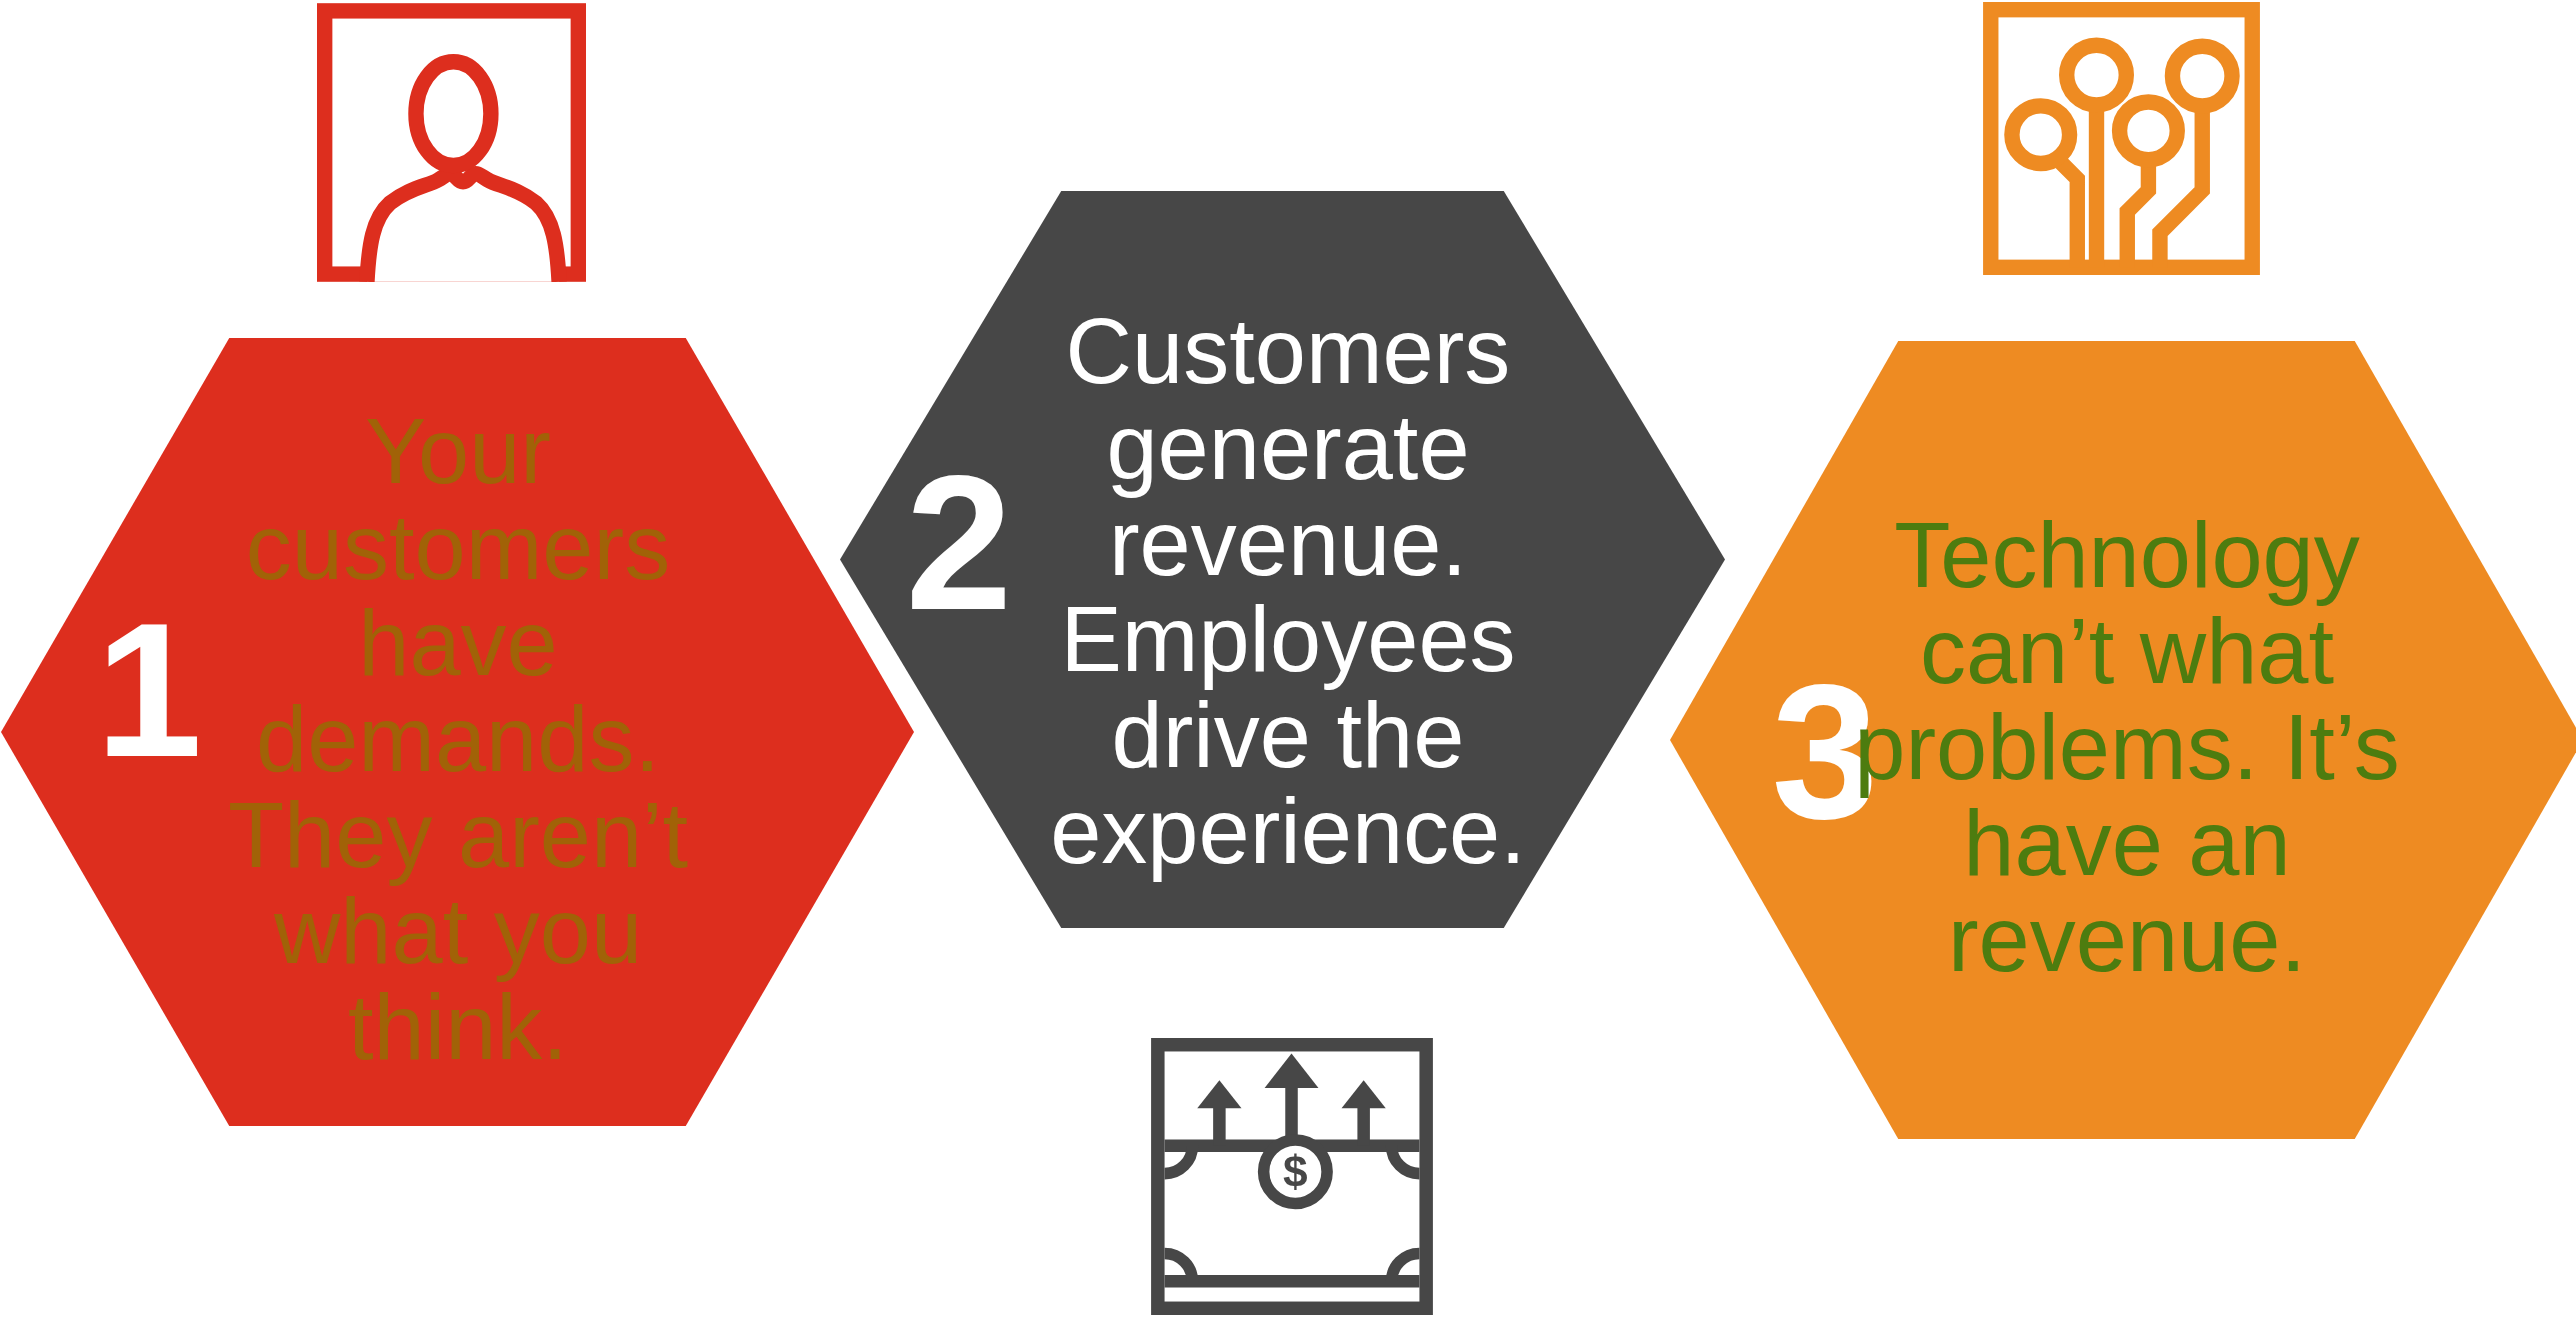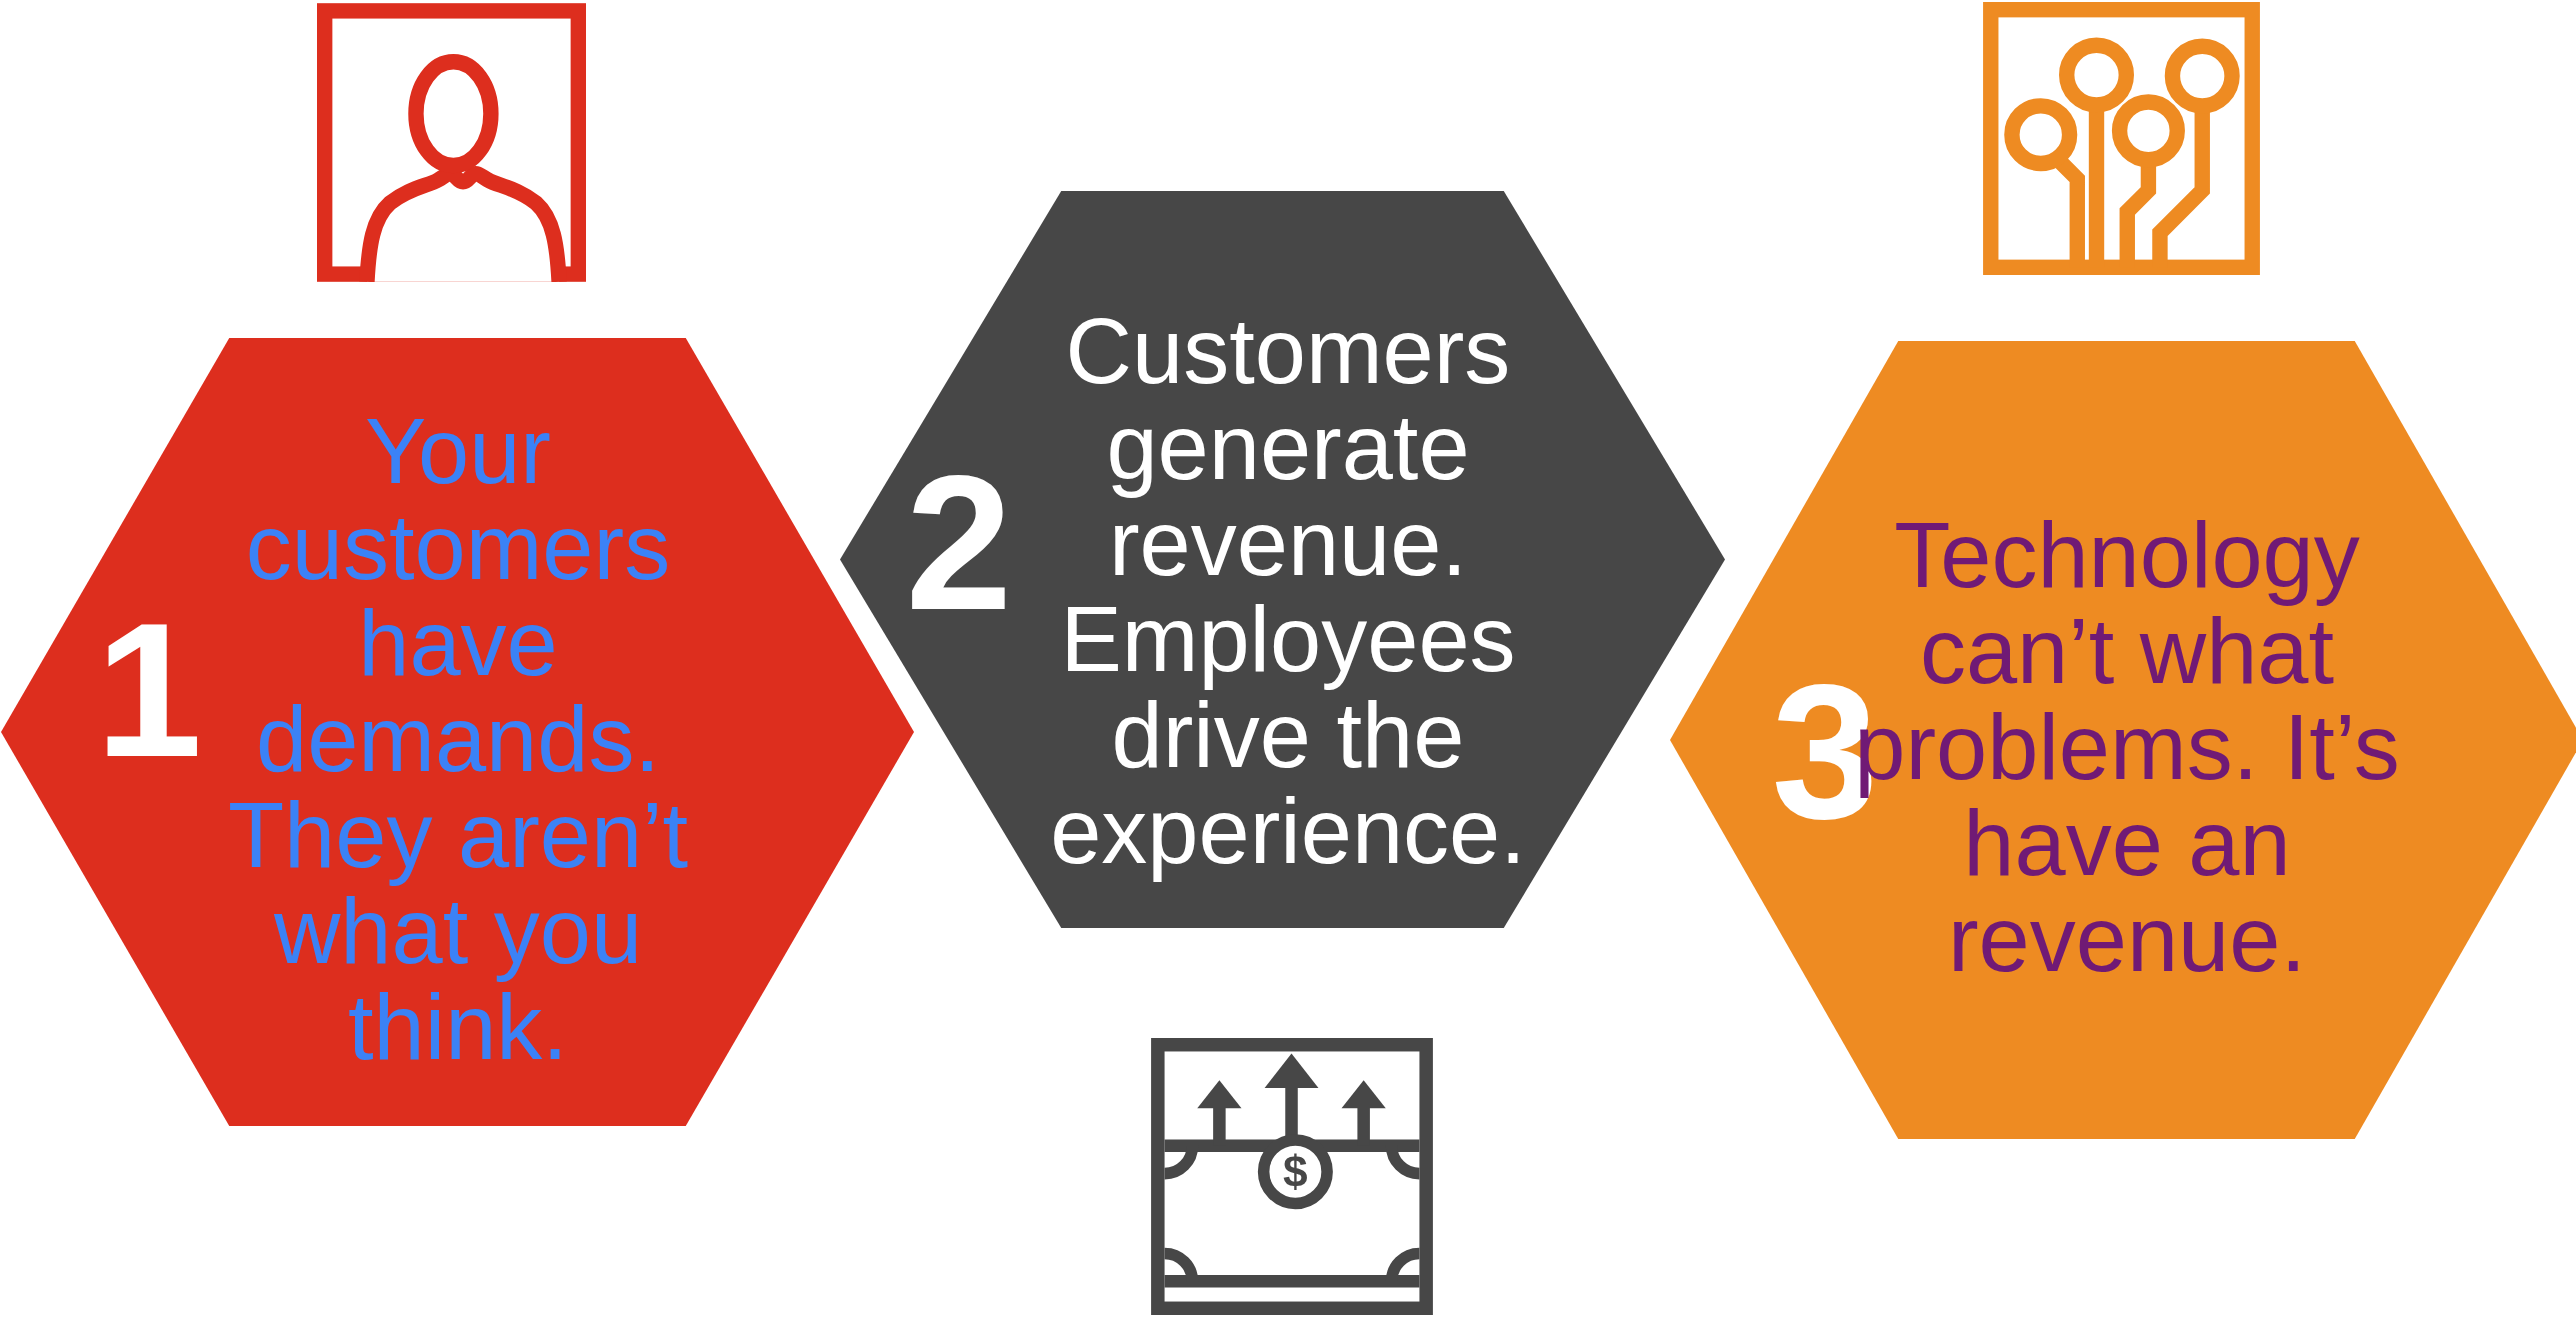--- a/index.html
+++ b/index.html
@@ -83,21 +83,21 @@
     <path d="M 43,112 A 29,29 0 0 1 14,141" fill="none" stroke-width="12" stroke="#474747"></path>
     <path d="M 279,141 A 29,29 0 0 1 250,112" fill="none" stroke-width="12" stroke="#474747"></path>
     <path d="M 14,224 A 29,29 0 0 1 43,253" fill="none" stroke-width="12" stroke="#474747"></path>
     <path d="M 250,253 A 29,29 0 0 1 279,224" fill="none" stroke-width="12" stroke="#474747"></path>
     <circle cx="150" cy="139" r="33" fill="#ffffff" stroke-width="12" stroke="#474747"></circle>
     <text x="150" y="155" text-anchor="middle" class="dollar-glyph" fill="#474747">$</text>
   </svg>
 
   <div class="hex hex-red" style="background: rgb(221, 46, 30);"></div>
   <div class="hex-number num-1" style="color: rgb(255, 255, 255);">1</div>
-  <div class="hex-text text-1" style="color: #3b82f6;">
+  <div class="hex-text text-1" style="color: #a16207;">
     <div>Your</div>
     <div>customers</div>
     <div>have</div>
     <div>demands.</div>
     <div>They aren’t</div>
     <div>what you</div>
     <div>think.</div>
   </div>
 
   <div class="hex hex-dark" style="background: rgb(71, 71, 71);"></div>
@@ -106,21 +106,21 @@
     <div>Customers</div>
     <div>generate</div>
     <div>revenue.</div>
     <div>Employees</div>
     <div>drive the</div>
     <div>experience.</div>
   </div>
 
   <div class="hex hex-orange" style="background: rgb(238, 139, 34);"></div>
   <div class="hex-number num-3" style="color: rgb(255, 255, 255);">3</div>
-  <div class="hex-text text-3" style="color: #701a75;">
+  <div class="hex-text text-3" style="color: #4d7c0f;">
     <div>Technology</div>
     <div>can’t what</div>
     <div>problems. It’s</div>
     <div>have an</div>
     <div>revenue.</div>
   </div>
 
 </div>
 
 

